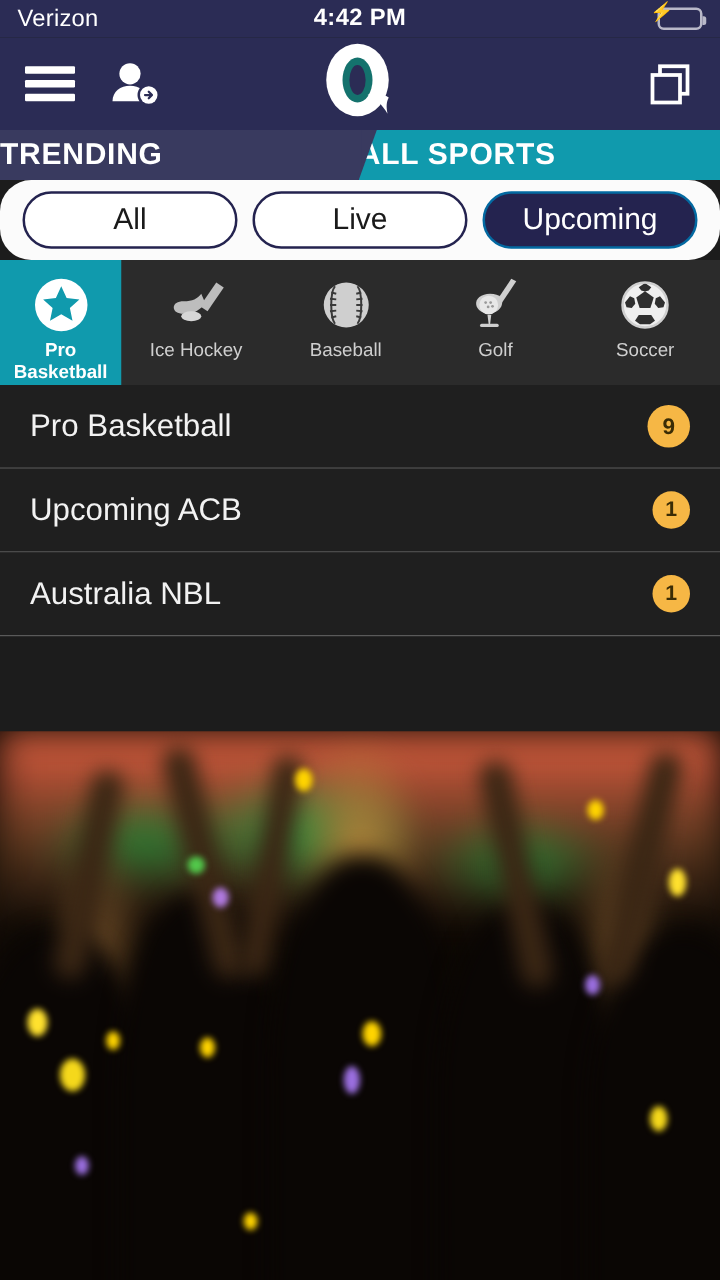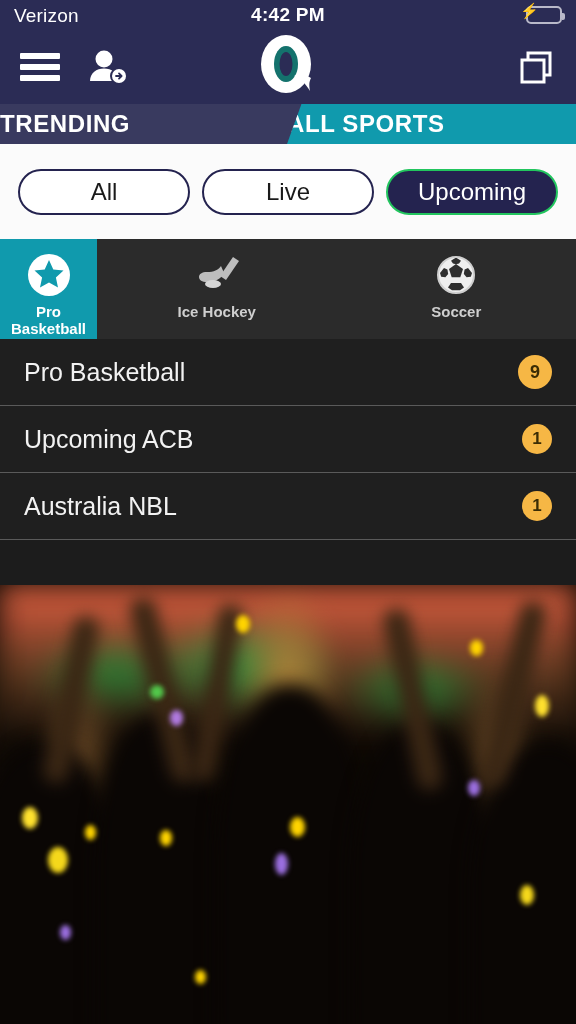--- a/index.html
+++ b/index.html
@@ -69,36 +69,36 @@
   }
   .ttab.trending { background:#393a5f; }
   .ttab.allsports {
     background:#109aad;
     clip-path: polygon(5% 0, 100% 0, 100% 100%, 0% 100%);
     margin-left:-2px;
   }
 
   
   .filters {
-    background:#fbfbfb; height:95px; display:flex; align-items:center;
-    justify-content:space-between; padding:0 18px; gap:12px;
+    background:#fbfbfb; height:64px; display:flex; align-items:center;
+    justify-content:space-between; padding:0 18px; gap:12px;border-radius:25px;
   }
   .pill {
     flex:1; height:46px; border-radius:23px; display:flex; align-items:center;
     justify-content:center; font-size:24px; cursor:pointer;
   }
   .pill.outline { border:2px solid #24234f; color:#1a1a1a; background:#fff; }
-  .pill.solid { background:#24234f; color:#fff; border:2px solid #22c55e; }
+  .pill.solid { background:#24234f; color:#fff; border:2px solid #0369a1; }
 
   
   .sports { height:100px; display:flex; background:#2b2b2b; }
   .sport {
     flex:1; display:flex; flex-direction:column; align-items:center;
     justify-content:flex-start; padding-top:12px; cursor:pointer;
-    color:#cfcfcf; font-size:15px; text-align:center; line-height:1.15;font-weight:bold;
+    color:#cfcfcf; font-size:15px; text-align:center; line-height:1.15;
   }
   .sport.active { background:#109aad; color:#fff; font-weight:bold; flex:0 0 97px; }
   .sport .ico { height:48px; display:flex; align-items:center; justify-content:center; }
   .sport .lbl { margin-top:4px; padding:0 2px; }
 
   
   .list { background:#1b1b1b; }
   .row {
     height:67px; display:flex; align-items:center; padding:0 24px;
     border-bottom:1px solid #5a5a5a; background:#1f1f1f; cursor:pointer;
@@ -243,21 +243,50 @@
       <span class="ico" data-interactable="false">
         <svg width="52" height="44" viewBox="0 0 52 44">
           <path d="M42 4l6 4-13 19-6-4z" fill="#bdbdbd"></path>
           <path d="M33 20c-3 6-9 9-17 9-5 0-8-2-8-5s3-5 8-5c7 0 11-2 14-6z" fill="#bdbdbd"></path>
           <ellipse cx="22" cy="31" rx="8" ry="4" fill="#d6d6d6"></ellipse>
         </svg>
       </span>
       <span class="lbl" data-interactable="false">Ice Hockey</span>
     </div>
 
-
+    <div class="sport" data-interactable="true">
+      <span class="ico" data-interactable="false">
+        <svg width="44" height="44" viewBox="0 0 44 44">
+          <circle cx="22" cy="22" r="18" fill="#cfcfcf"></circle>
+          <path d="M13 7c-4 5-4 25 0 30M31 7c4 5 4 25 0 30" stroke="#3a3a3a" stroke-width="1.6" fill="none"></path>
+          <g stroke="#3a3a3a" stroke-width="1.5">
+            <path d="M10 12l4 1M9 17l5 .5M9 22h5M9 27l5-.5M10 32l4-1"></path>
+            <path d="M34 12l-4 1M35 17l-5 .5M35 22h-5M35 27l-5-.5M34 32l-4-1"></path>
+          </g>
+        </svg>
+      </span>
+      <span class="lbl" data-interactable="false">Baseball</span>
+    </div>
+
+    <div class="sport" data-interactable="true">
+      <span class="ico" data-interactable="false">
+        <svg width="50" height="46" viewBox="0 0 50 46">
+          <path d="M38 2l4 2-12 18-4-2z" fill="#cfcfcf"></path>
+          <path d="M30 17c2 5 0 10-6 12-7 2-13-1-14-6-1-5 4-9 11-9 4 0 7 1 9 3z" fill="#cfcfcf"></path>
+          <circle cx="20" cy="23" r="7.5" fill="#e8e8e8"></circle>
+          <circle cx="17.5" cy="21" r="1.1" fill="#9a9a9a"></circle>
+            <circle cx="21.5" cy="21" r="1.1" fill="#9a9a9a"></circle>
+          <circle cx="19.5" cy="24.5" r="1.1" fill="#9a9a9a"></circle>
+            <circle cx="23" cy="24" r="1.1" fill="#9a9a9a"></circle>
+          <path d="M19 31h3l-1 8h-1z" fill="#cfcfcf"></path>
+          <rect x="13" y="38" width="15" height="2.6" rx="1.3" fill="#cfcfcf"></rect>
+        </svg>
+      </span>
+      <span class="lbl" data-interactable="false">Golf</span>
+    </div>
 
     <div class="sport" data-interactable="true">
       <span class="ico" data-interactable="false">
         <svg width="44" height="44" viewBox="0 0 44 44">
           <circle cx="22" cy="22" r="18" fill="#efefef"></circle>
           <path d="M22 11l7 5-2.7 8.3h-8.6L15 16z" fill="#2f2f2f"></path>
           <path d="M22 4.4l5 3.4-2 2.6-3 .8-3-.8-2-2.6z" fill="#2f2f2f"></path>
           <path d="M6 20l4-5 3.4 1.6.8 4.4-2.8 3.3-4.2-.6z" fill="#2f2f2f"></path>
           <path d="M38 20l-4-5-3.4 1.6-.8 4.4 2.8 3.3 4.2-.6z" fill="#2f2f2f"></path>
           <path d="M14 34.5l3-4.5h10l3 4.5-4 2.8h-8z" fill="#2f2f2f"></path>

